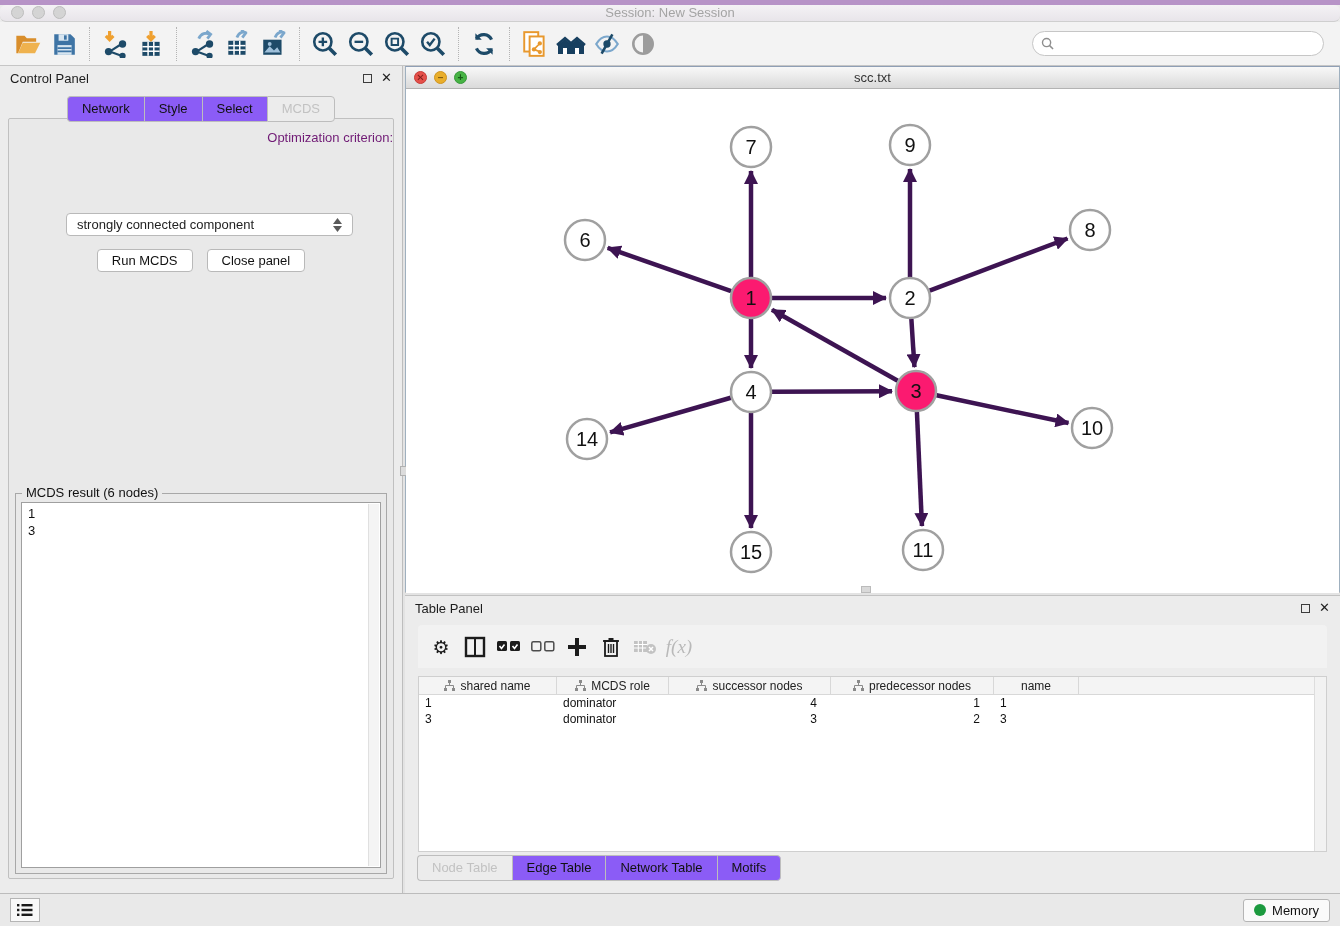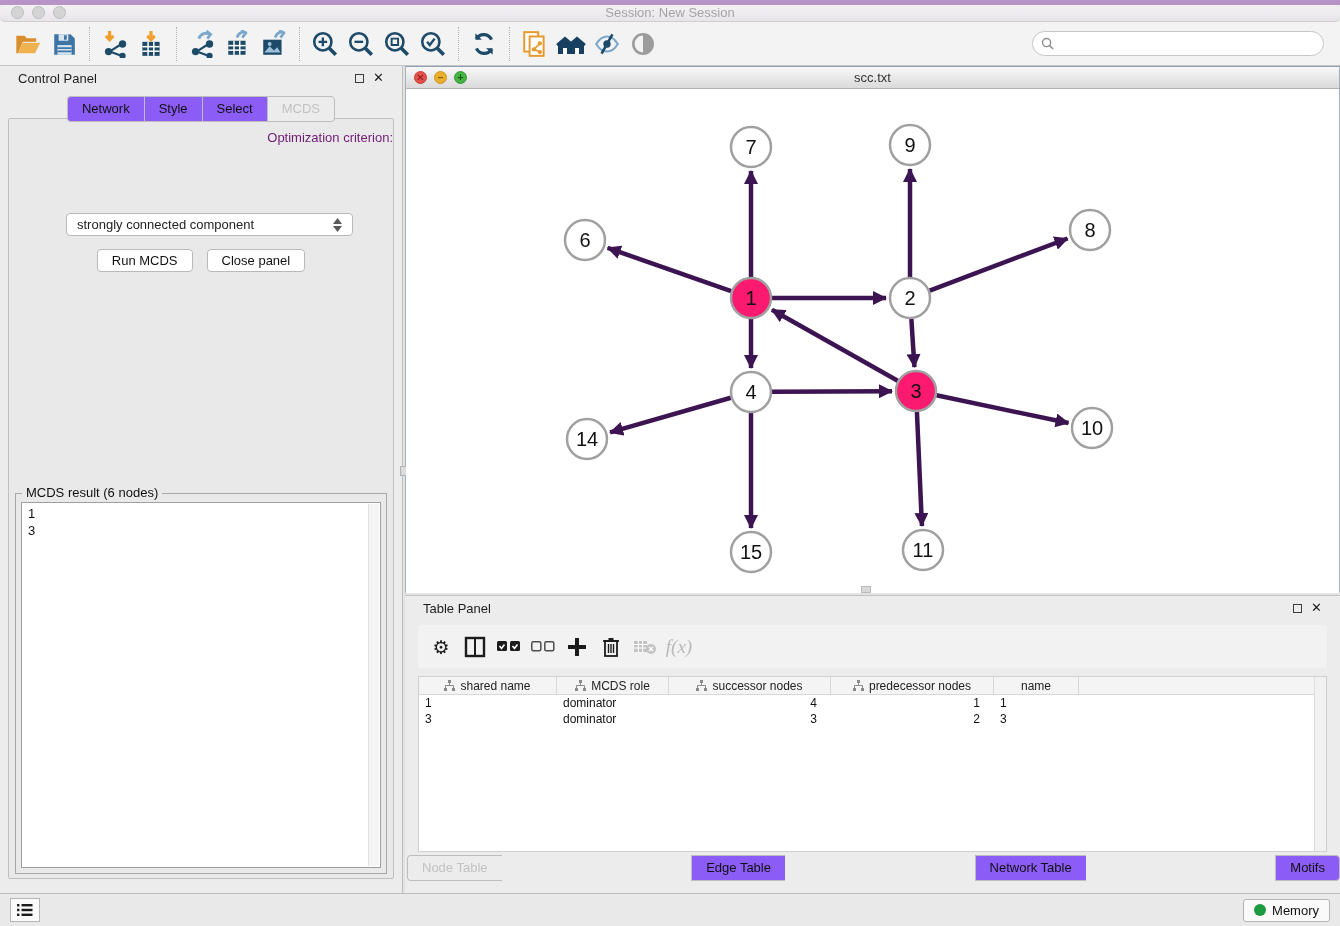--- a/index.html
+++ b/index.html
@@ -22,21 +22,21 @@
   .search-wrap{margin-left:auto;margin-right:6px;width:292px;height:25px;background:#fff;
                border:1px solid #c6c6c6;border-radius:13px;display:flex;align-items:center;padding:0 8px;}
   .search-wrap input{border:none;outline:none;flex:1;font-size:12px;background:transparent;margin-left:5px;}
   
   .main{display:flex;height:827px;}
   .left-panel{width:402px;position:relative;background:#ececec;}
   .vsplit{width:3px;background:#e3e3e3;border-left:1px solid #bdbdbd;position:relative;}
   .vsplit .knob{position:absolute;top:400px;left:-3px;width:8px;height:10px;background:#dcdcdc;border:1px solid #b1b1b1;}
   .right-col{width:935px;display:flex;flex-direction:column;}
   
-  .panel-header{height:24px;display:flex;align-items:center;padding:0 18px;}
+  .panel-header{height:24px;display:flex;align-items:center;padding:0 10px;}
   .panel-header .ph-title{font-size:13px;color:#1d1d1d;}
   .ph-icons{margin-left:auto;display:flex;gap:9px;align-items:center;}
   .float-box{width:9px;height:9px;border:1.5px solid #3c3c3c;display:inline-block;}
   .close-x{font-size:13px;font-weight:bold;color:#1d1d1d;line-height:10px;}
   .seg-row{position:absolute;top:30px;left:0;right:0;display:flex;justify-content:center;z-index:2;}
   .seg{border:1px solid #bdbdbd;border-right-width:0;background:#8b5cf6;padding:4px 14px 5px;
        font-size:13px;color:#111;cursor:default;}
   .seg:first-child{border-radius:4px 0 0 4px;}
   .seg:last-child{border-right-width:1px;border-radius:0 4px 4px 0;}
   .seg.active{background:#ececec;color:#c2c2c2;}
@@ -78,21 +78,21 @@
   .fx-glyph{font-size:19px;color:#b9b9b9;font-style:italic;font-family:"Liberation Serif","DejaVu Serif",serif;}
   .tp-table{position:absolute;top:80px;left:13px;right:13px;height:176px;background:#fff;
             border:1px solid #cfcfcf;overflow:hidden;}
   .t-header{display:flex;height:18px;background:#f4f4f4;border-bottom:1px solid #d8d8d8;}
   .th{display:flex;align-items:center;justify-content:center;gap:5px;font-size:12px;color:#222;
       border-right:1px solid #d8d8d8;height:100%;position:relative;flex:none;}
   .tr{display:flex;height:16px;align-items:center;}
   .td{font-size:12px;color:#111;flex:none;padding:0 6px;white-space:nowrap;overflow:hidden;}
   .td.right{text-align:right;padding-right:14px;}
   .t-scroll{position:absolute;top:0;bottom:0;right:0;width:12px;background:#f2f2f2;border-left:1px solid #ddd;}
-  .tp-tabs{position:absolute;bottom:8px;left:2px;right:0;display:flex;justify-content:space-between;}
+  .tp-tabs{position:absolute;bottom:8px;left:12px;right:0;display:flex;justify-content:flex-start;}
   
   .statusbar{height:33px;background:#e9e9e9;border-top:1px solid #bcbcbc;display:flex;align-items:center;padding:0 10px;}
   .list-btn{width:30px;height:24px;background:#fafafa;border:1px solid #b5b5b5;display:flex;align-items:center;justify-content:center;}
   .memory-btn{margin-left:auto;height:23px;background:#fafafa;border:1px solid #b5b5b5;border-radius:3px;
               display:flex;align-items:center;gap:6px;padding:0 10px;font-size:13px;color:#111;}
   .mem-dot{width:12px;height:12px;border-radius:50%;}
 </style>
 </head>
 <body>
 

